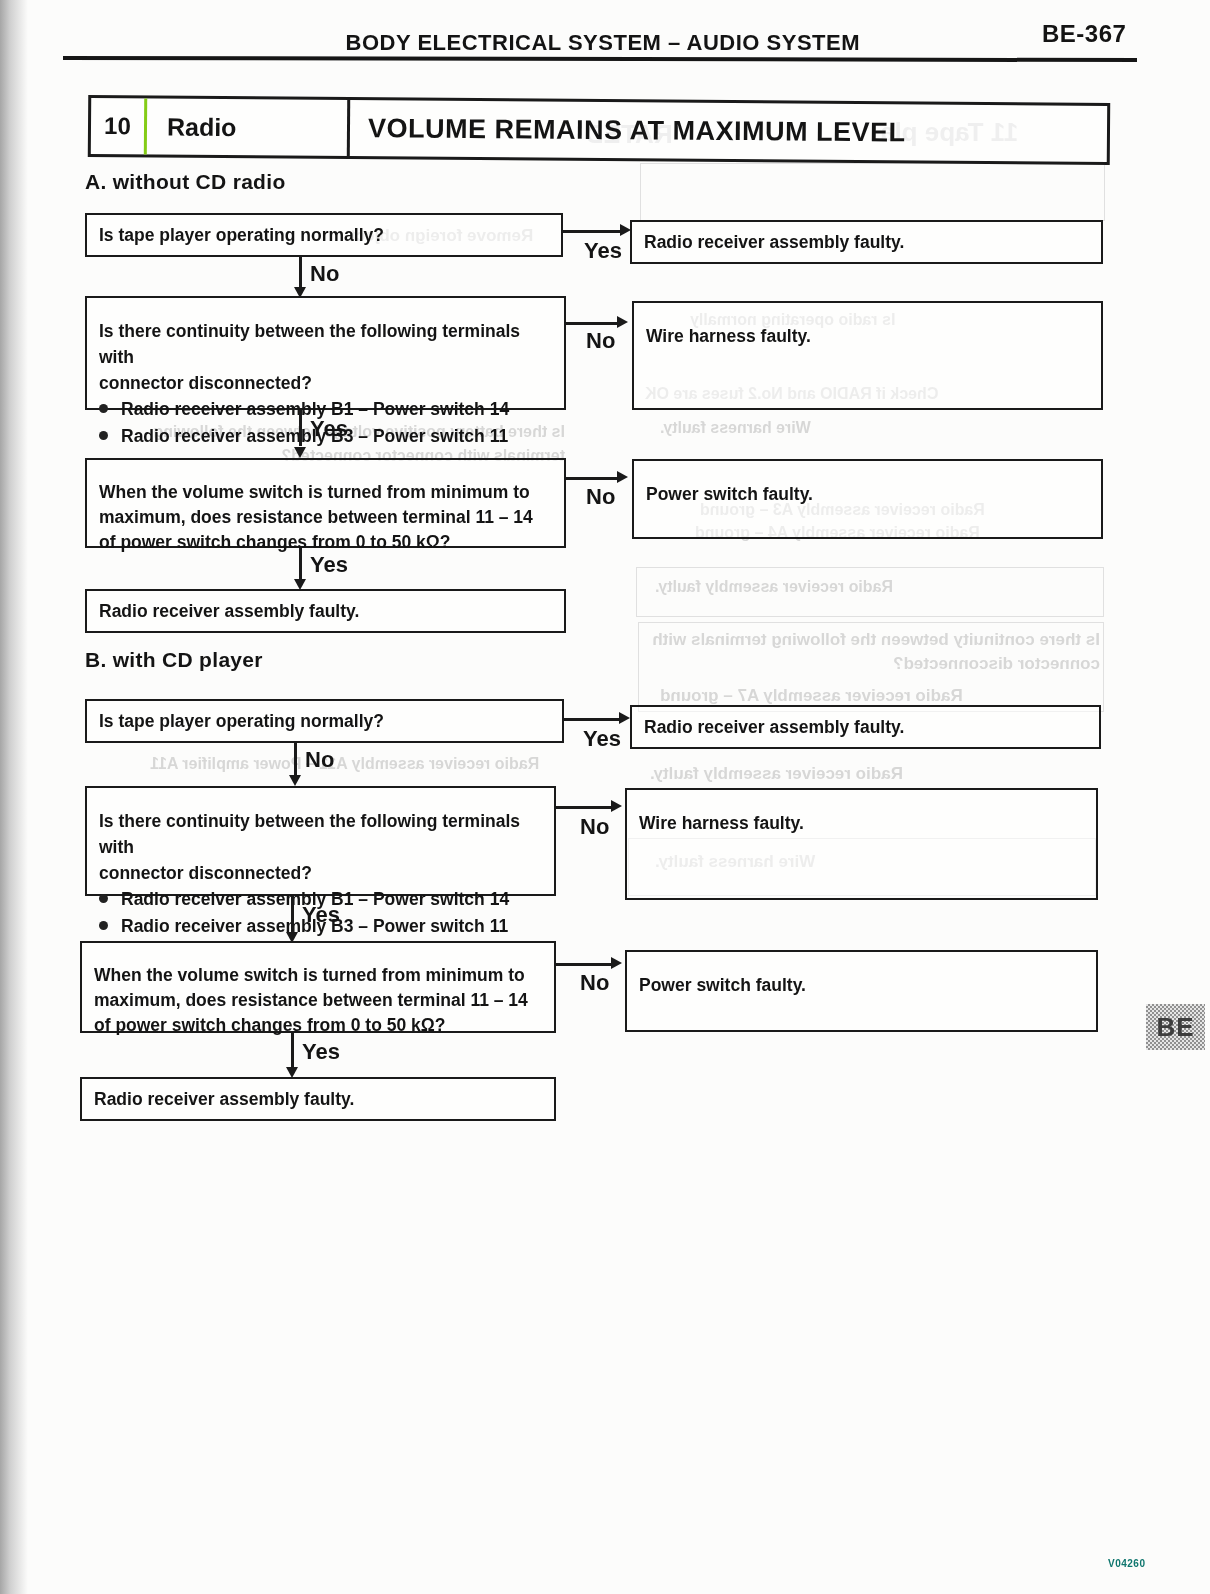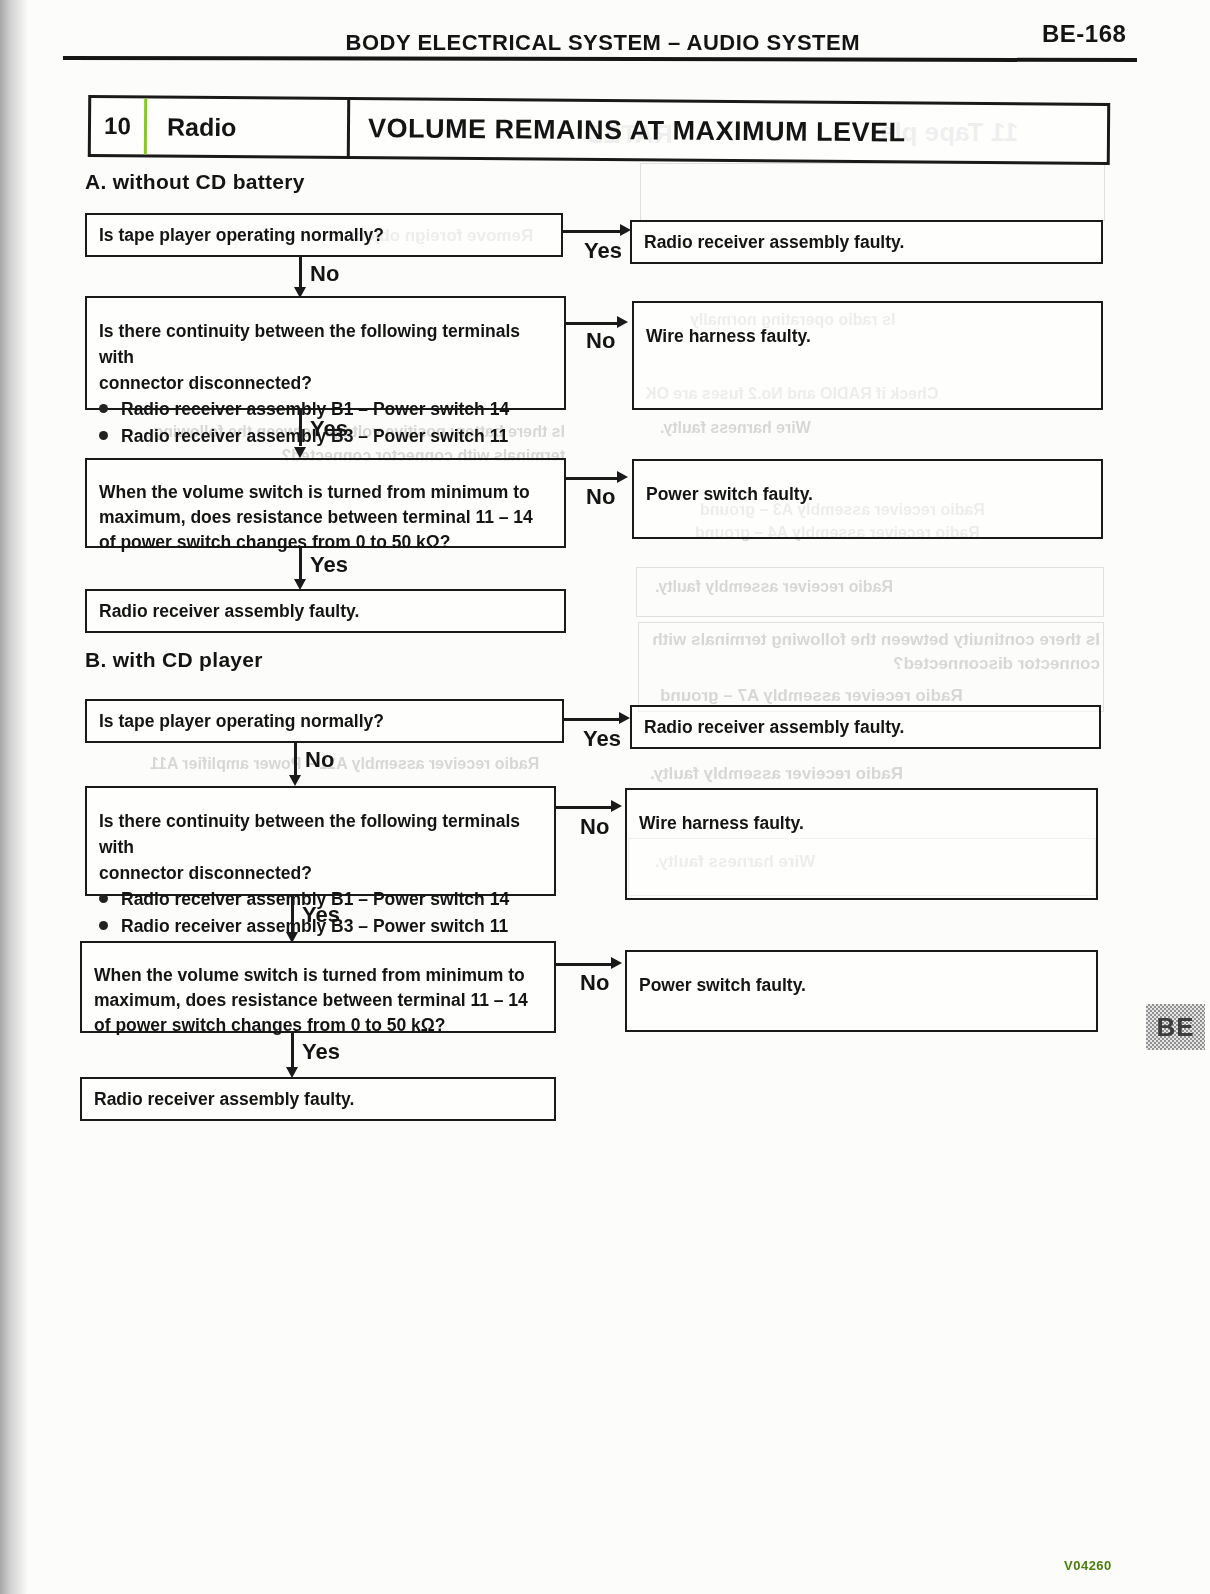--- a/index.html
+++ b/index.html
@@ -76,22 +76,22 @@
   }
   .lbl { position:absolute; font-size:22px; font-weight:700; }
   .side-tab {
     position:absolute; left:1146px; top:1004px; width:59px; height:46px;
     background-image:conic-gradient(#909090 25%, #e6e6e6 0 50%, #909090 0 75%, #e6e6e6 0);
     background-size:4px 4px;
     display:flex; align-items:center; justify-content:center;
     font-size:26px; font-weight:700; color:#3d3d3d; letter-spacing:1px;
   }
   .fig-code {
-    position:absolute; left:1064px; top:1558px;
-    font-size:13px; font-weight:600; color:#4d7c0f; letter-spacing:.5px;
+    position:absolute; left:1108px; top:1558px;
+    font-size:10px; font-weight:600; color:#0f766e; letter-spacing:.5px;
   }
   .ghost {
     position:absolute; transform:scaleX(-1);
     color:#b9b9b9; opacity:.55; font-weight:600; line-height:24px;
     white-space:nowrap; pointer-events:none;
   }
   .ghost.wrap { white-space:normal; }
   .ghost-box {
     position:absolute; border:1.5px solid #e0e0e0; pointer-events:none;
   }
@@ -118,30 +118,30 @@
   <div class="ghost" style="left:650px;top:762px;font-size:17px;">Radio receiver assembly faulty.</div>
   <div class="ghost" style="left:655px;top:850px;font-size:17px;">Wire harness faulty.</div>
   <div class="ghost" style="left:150px;top:752px;font-size:16px;">Radio receiver assembly A11 – Power amplifier A11</div>
 
   <div class="ghost-box" style="left:640px;top:163px;width:465px;height:58px;"></div>
   <div class="ghost-box" style="left:636px;top:567px;width:468px;height:50px;"></div>
   <div class="ghost-box" style="left:638px;top:622px;width:466px;height:90px;"></div>
   <div class="ghost-box" style="left:628px;top:838px;width:468px;height:58px;"></div>
 
   <div class="hdr-title">BODY ELECTRICAL SYSTEM – AUDIO SYSTEM</div>
-  <div class="hdr-page">BE-168</div>
+  <div class="hdr-page">BE-367</div>
   <div class="hdr-rule"></div>
 
   <div class="title-block">
     <div class="tb-num">10</div>
     <div class="tb-comp">Radio</div>
     <div class="tb-symptom">VOLUME REMAINS AT MAXIMUM LEVEL</div>
   </div>
 
-  <div class="sec-head" style="left:85px;top:170px;">A. without CD battery</div>
+  <div class="sec-head" style="left:85px;top:170px;">A. without CD radio</div>
 
   <div class="fbox center" style="left:85px;top:213px;width:478px;height:44px;">
     <span>Is tape player operating normally?</span>
   </div>
   <div class="hline" style="left:563px;top:230px;width:58px;"></div>
   <div class="arr-r" style="left:620px;top:224px;"></div>
   <div class="lbl" style="left:584px;top:238px;">Yes</div>
   <div class="fbox center" style="left:630px;top:220px;width:473px;height:40px;">
     <span>Radio receiver assembly faulty.</span>
   </div>

